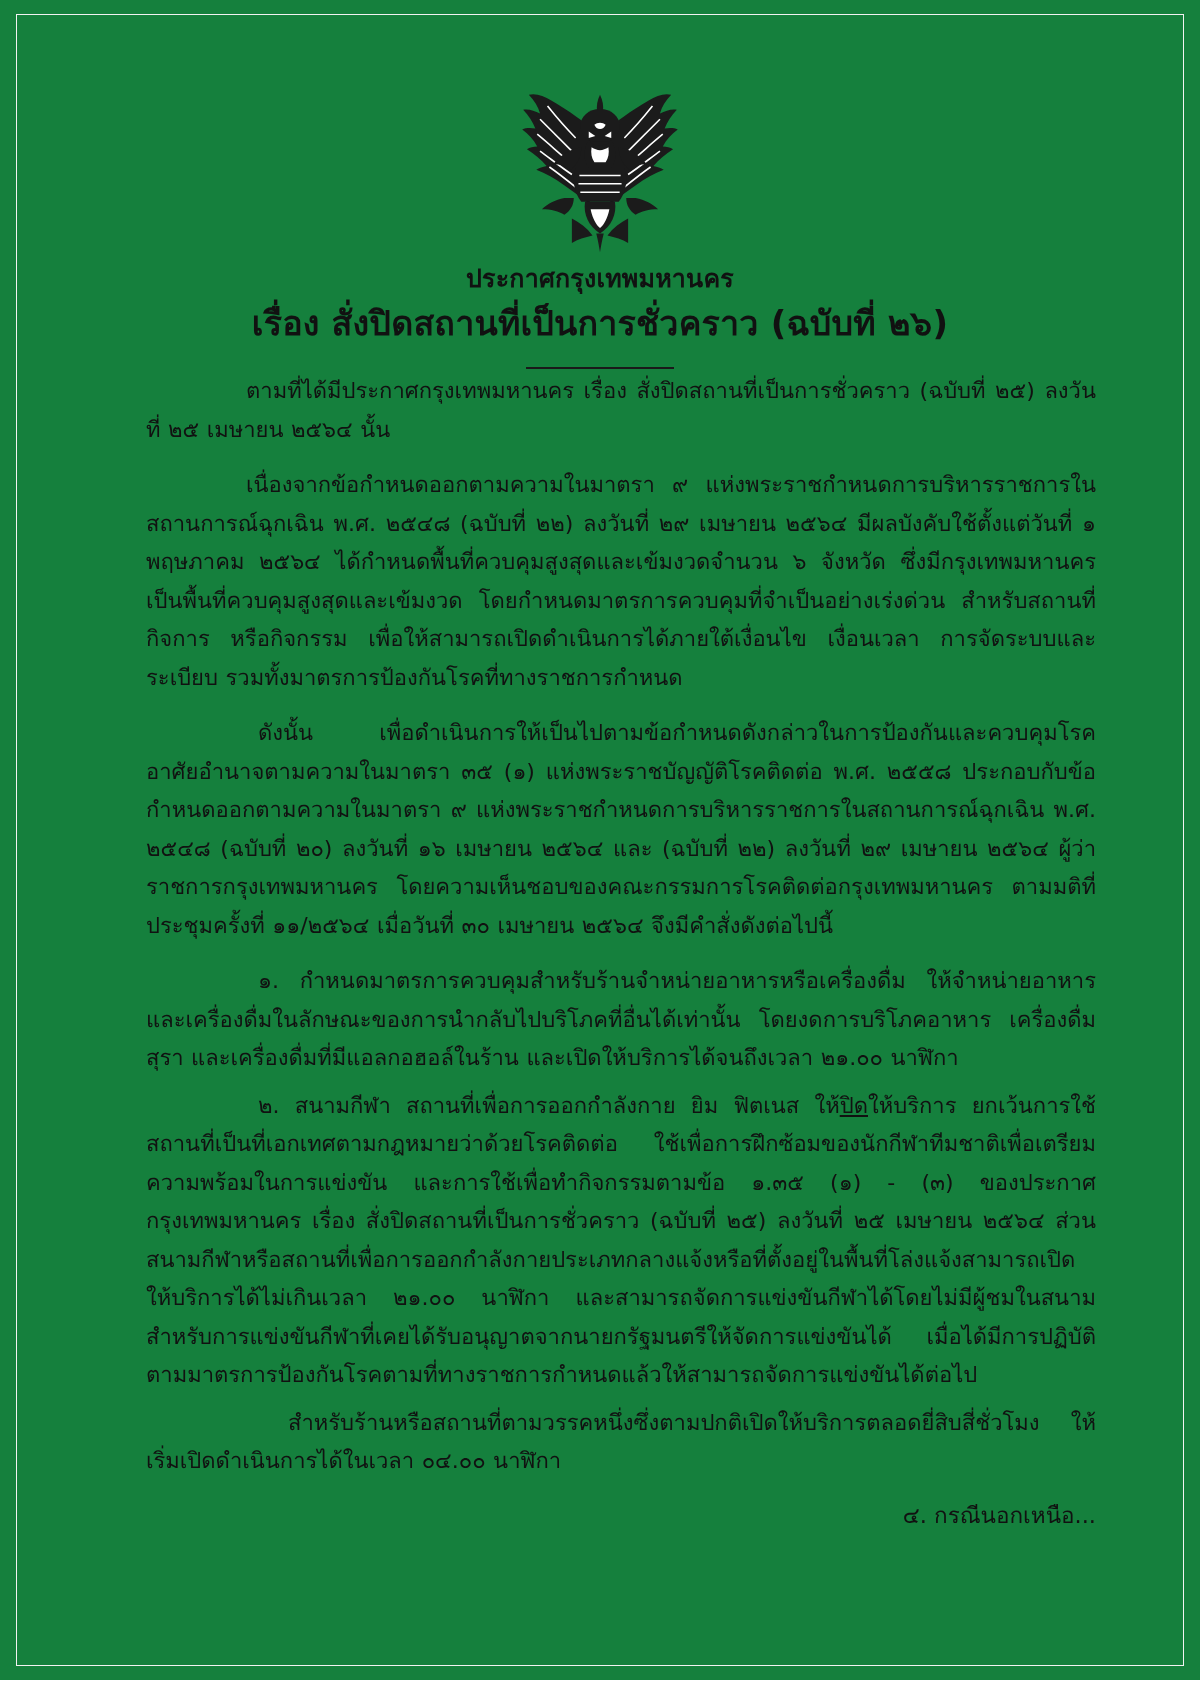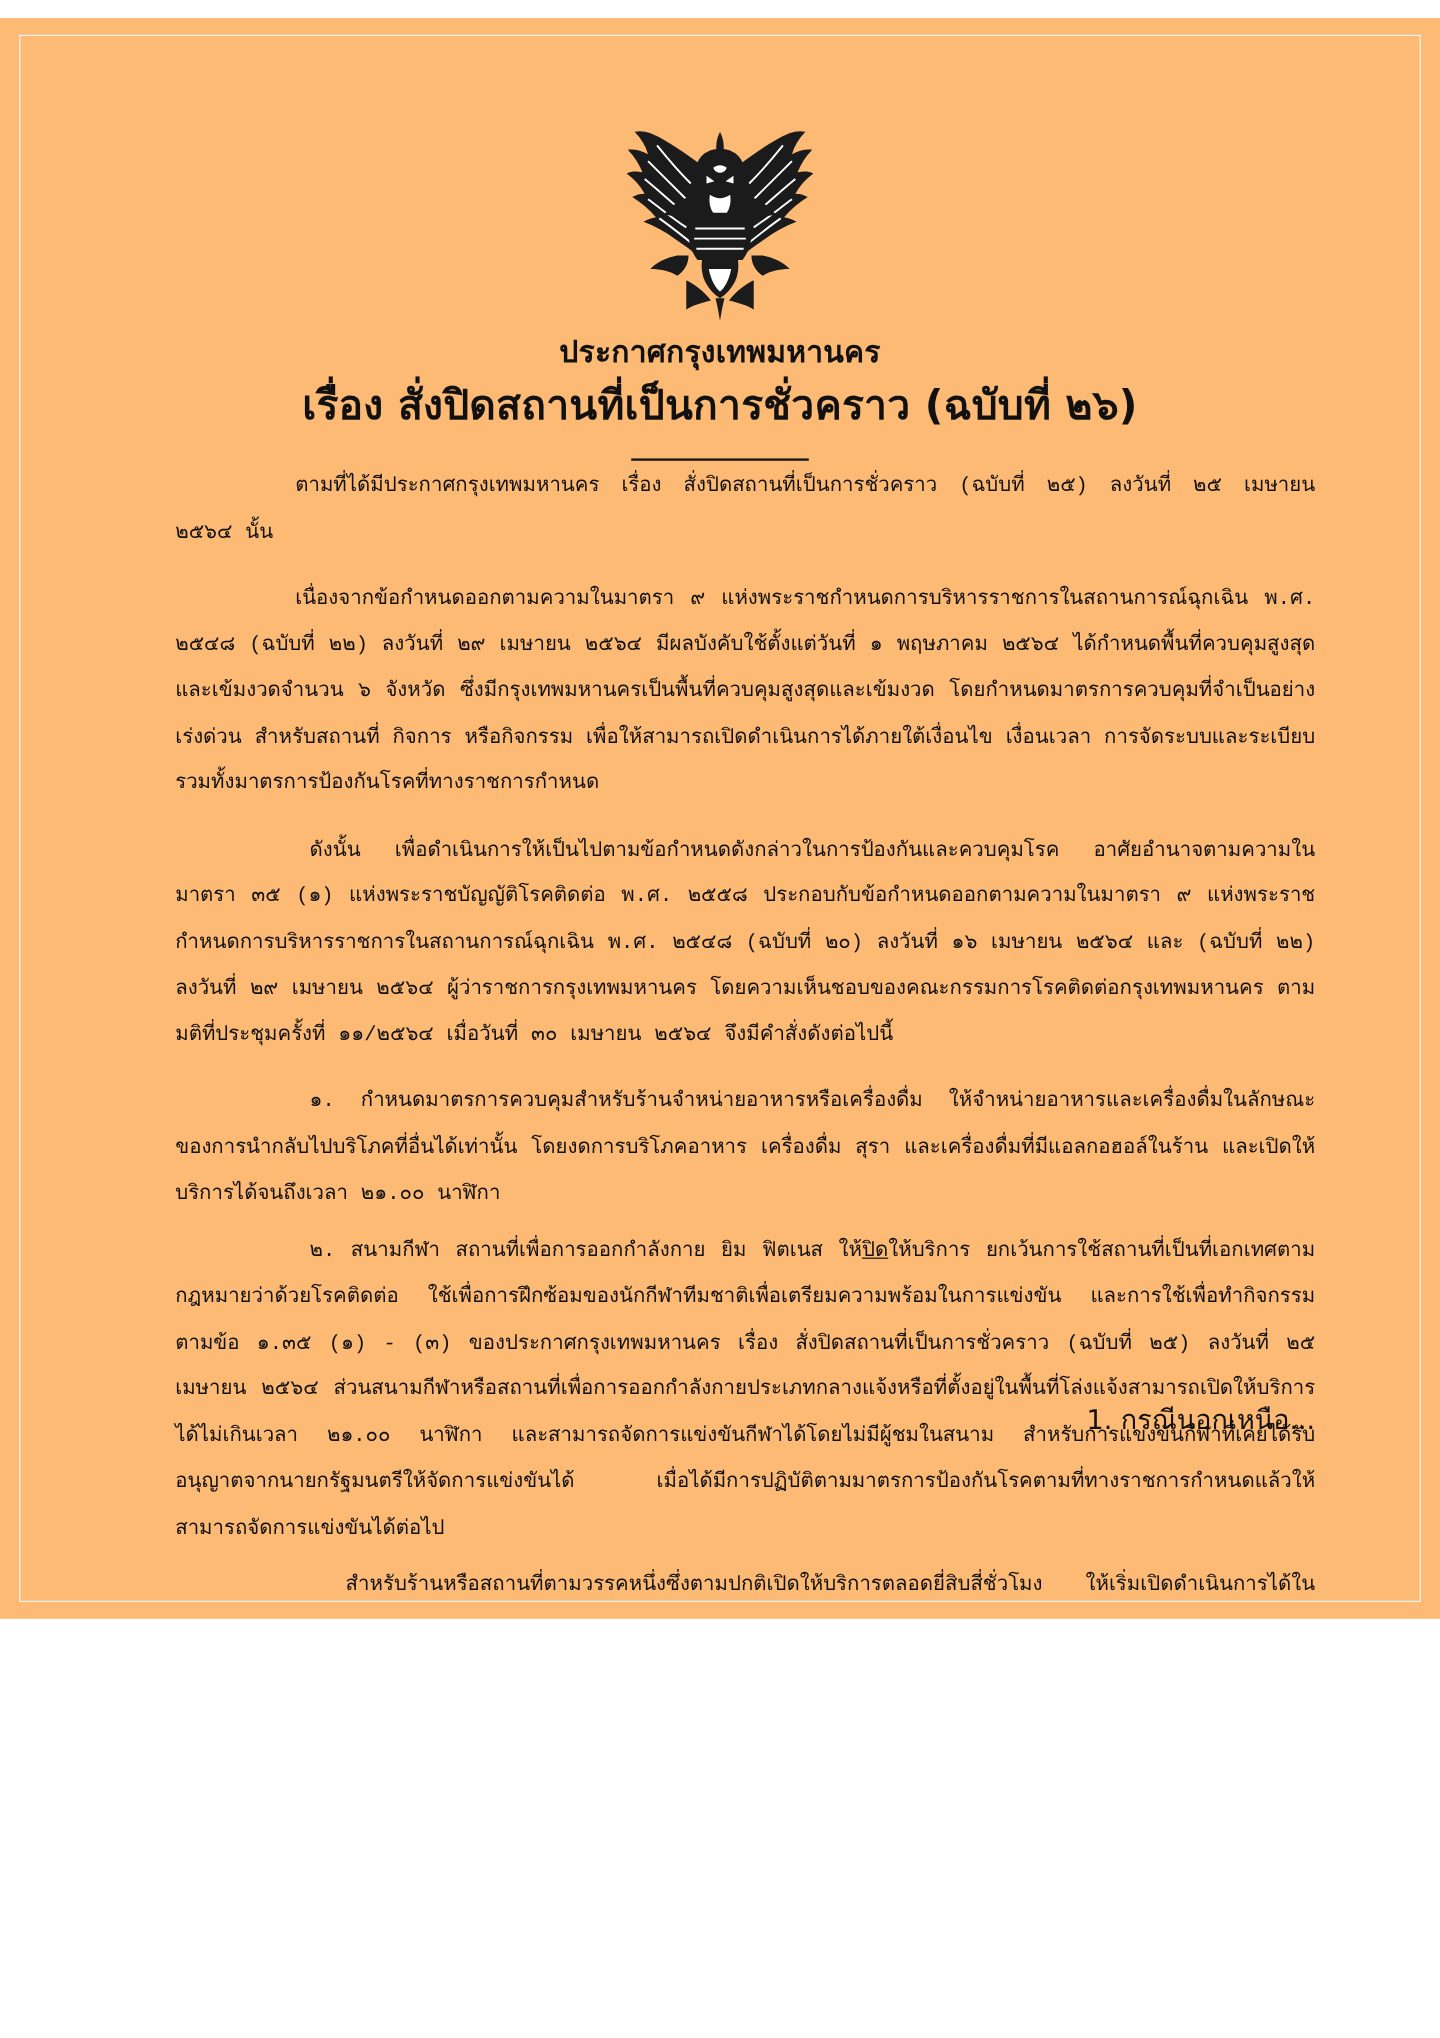--- a/index.html
+++ b/index.html
@@ -8,23 +8,23 @@
     padding: 0;
     background: #ffffff;
   }
   body {
     font-family: "DejaVu Sans", "Liberation Sans", sans-serif;
     color: #111111;
   }
   .page {
     position: relative;
     width: 1200px;
-    height: 1334px;
-    margin: 15px auto;
-    background: #fdba74;
+    height: 1680px;
+    margin: 0 auto;
+    background: #15803d;
     box-sizing: border-box;
     overflow: hidden;
   }
   
   .scan-frame {
     position: absolute;
     left: 16px;
     top: 14px;
     right: 16px;
     bottom: 14px;
@@ -74,26 +74,25 @@
     border-top: 2px solid #1a1a1a;
     margin: 21px auto 0 auto;
   }
 
   
   .body {
     position: absolute;
     left: 146px;
     right: 104px;
     top: 372px;
-    font-size: 17px;
+    font-size: 22px;
     line-height: 38.5px;
     text-align: justify;
     text-justify: inter-word;
     word-spacing: 0.5px;
-    font-family: Liberation Mono, monospace;
   }
   .para {
     margin: 0 0 9px 0;
     text-indent: 0;
   }
   .para.tight { margin-bottom: 0; }
   .indent-2 { text-indent: 100px; }
   .indent-3 { text-indent: 112px; }
   .indent-4 { text-indent: 128px; }
   .indent-5 { text-indent: 142px; }
@@ -188,15 +187,15 @@
 
     <p class="para indent-3 gap-before"><span>๑. กำหนดมาตรการควบคุมสำหรับร้านจำหน่ายอาหารหรือเครื่องดื่ม ให้จำหน่ายอาหารและเครื่องดื่มในลักษณะของการนำกลับไปบริโภคที่อื่นได้เท่านั้น โดยงดการบริโภคอาหาร เครื่องดื่ม สุรา และเครื่องดื่มที่มีแอลกอฮอล์ในร้าน และเปิดให้บริการได้จนถึงเวลา ๒๑.๐๐ นาฬิกา</span></p>
 
     <p class="para indent-3"><span>๒. สนามกีฬา สถานที่เพื่อการออกกำลังกาย ยิม ฟิตเนส ให้</span><span class="u">ปิด</span><span>ให้บริการ ยกเว้นการใช้สถานที่เป็นที่เอกเทศตามกฎหมายว่าด้วยโรคติดต่อ  ใช้เพื่อการฝึกซ้อมของนักกีฬาทีมชาติเพื่อเตรียมความพร้อมในการแข่งขัน และการใช้เพื่อทำกิจกรรมตามข้อ ๑.๓๕ (๑) - (๓) ของประกาศกรุงเทพมหานคร เรื่อง สั่งปิดสถานที่เป็นการชั่วคราว (ฉบับที่ ๒๕) ลงวันที่ ๒๕ เมษายน ๒๕๖๔ ส่วนสนามกีฬาหรือสถานที่เพื่อการออกกำลังกายประเภทกลางแจ้งหรือที่ตั้งอยู่ในพื้นที่โล่งแจ้งสามารถเปิดให้บริการได้ไม่เกินเวลา ๒๑.๐๐ นาฬิกา และสามารถจัดการแข่งขันกีฬาได้โดยไม่มีผู้ชมในสนาม   สำหรับการแข่งขันกีฬาที่เคยได้รับอนุญาตจากนายกรัฐมนตรีให้จัดการแข่งขันได้  เมื่อได้มีการปฏิบัติตามมาตรการป้องกันโรคตามที่ทางราชการกำหนดแล้วให้สามารถจัดการแข่งขันได้ต่อไป</span></p>
 
 
     <p class="para indent-5 tight">สำหรับร้านหรือสถานที่ตามวรรคหนึ่งซึ่งตามปกติเปิดให้บริการตลอดยี่สิบสี่ชั่วโมง ให้เริ่มเปิดดำเนินการได้ในเวลา ๐๔.๐๐ นาฬิกา</p>
 
   </div>
 
-  <div class="closing">1. กรณีนอกเหนือ...</div>
+  <div class="closing">๔. กรณีนอกเหนือ...</div>
 
 </div>
 
 </body></html>

